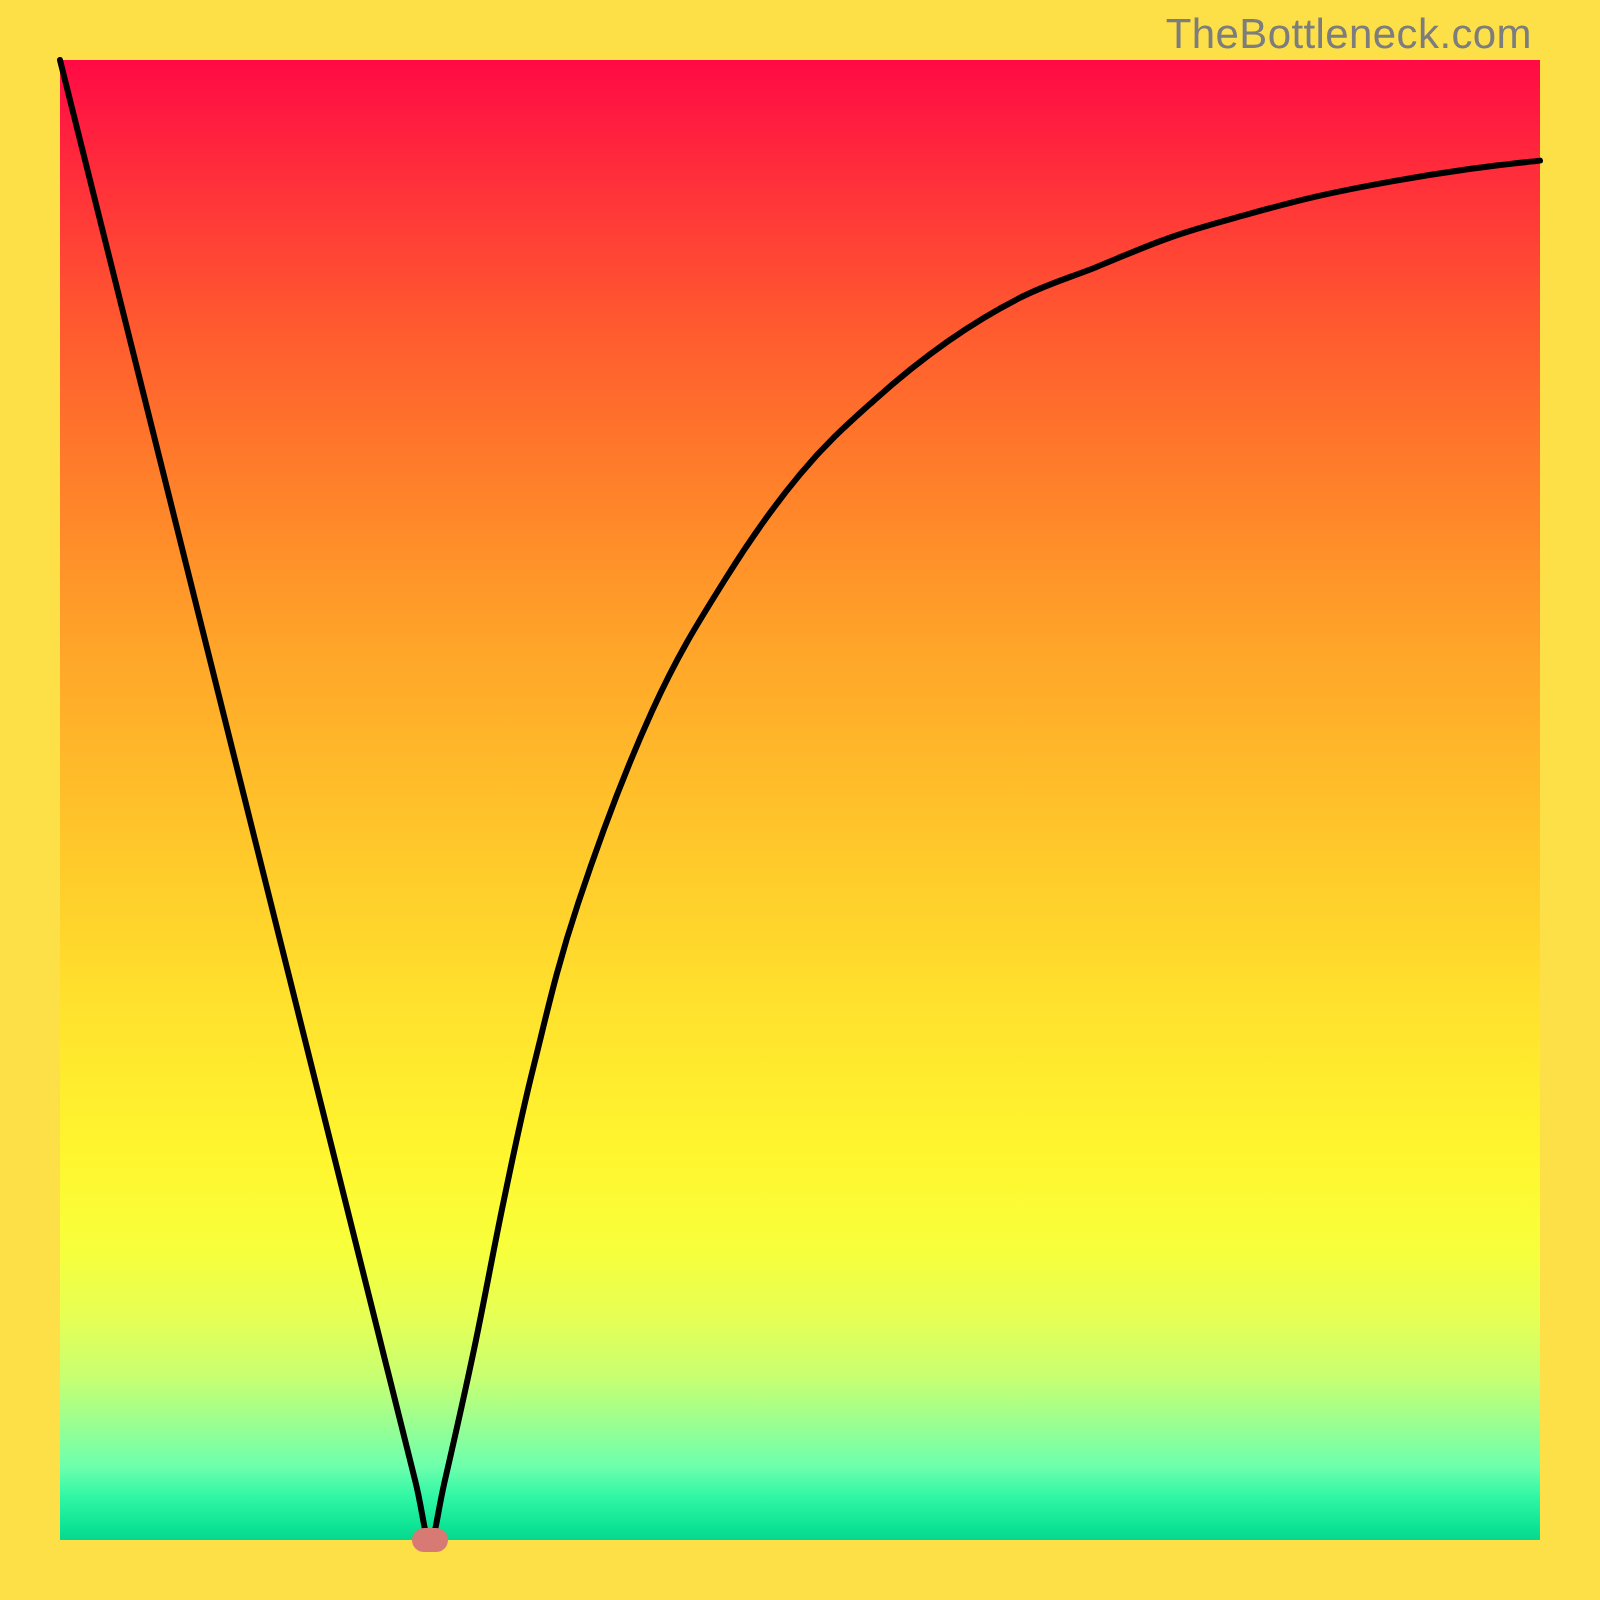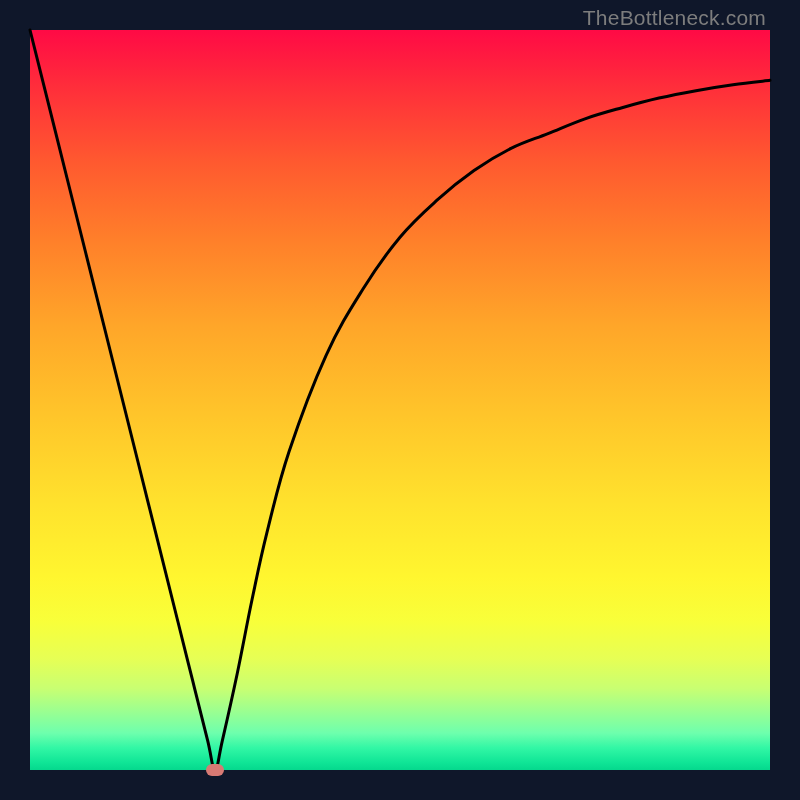--- a/index.html
+++ b/index.html
@@ -8,21 +8,21 @@
     width: 800px;
     height: 800px;
     background: #000;
     overflow: hidden;
     font-family: Arial, Helvetica, sans-serif;
   }
   .frame {
     position: relative;
     width: 800px;
     height: 800px;
-    background: #0f172a;
+    background: #fde047;
   }
   .plot-area {
     position: absolute;
     left: 30px;
     top: 30px;
     width: 740px;
     height: 740px;
     background: linear-gradient(to bottom,
       #ff0a45 0%,
       #ff2f3a 8%,

